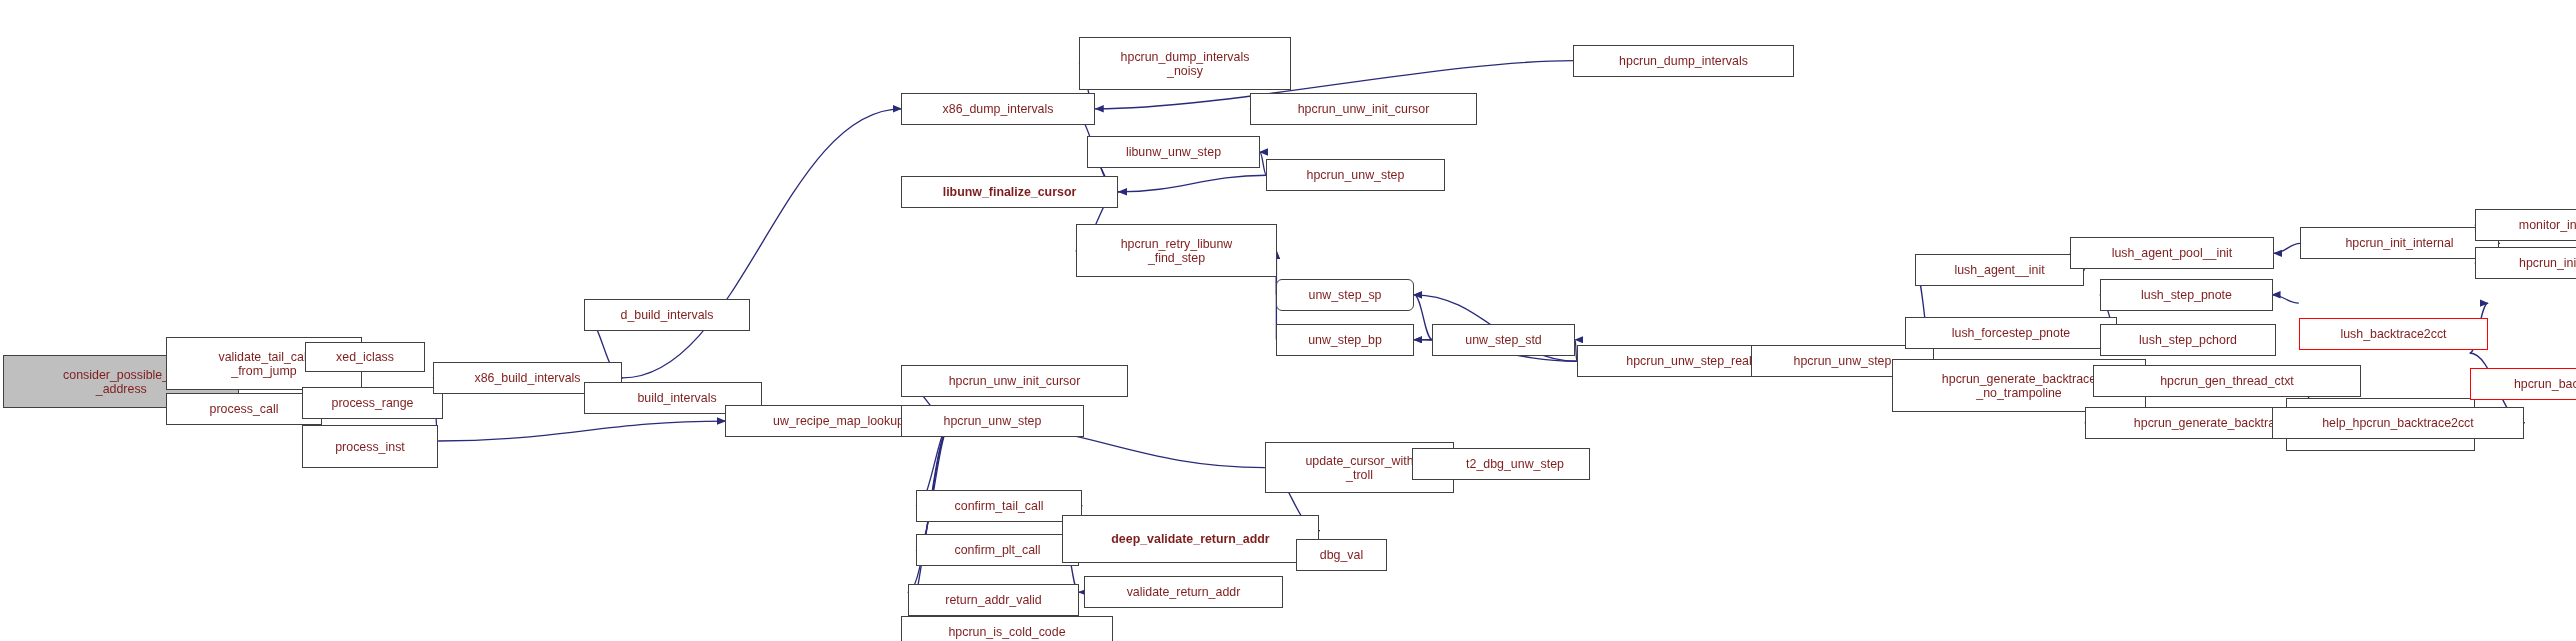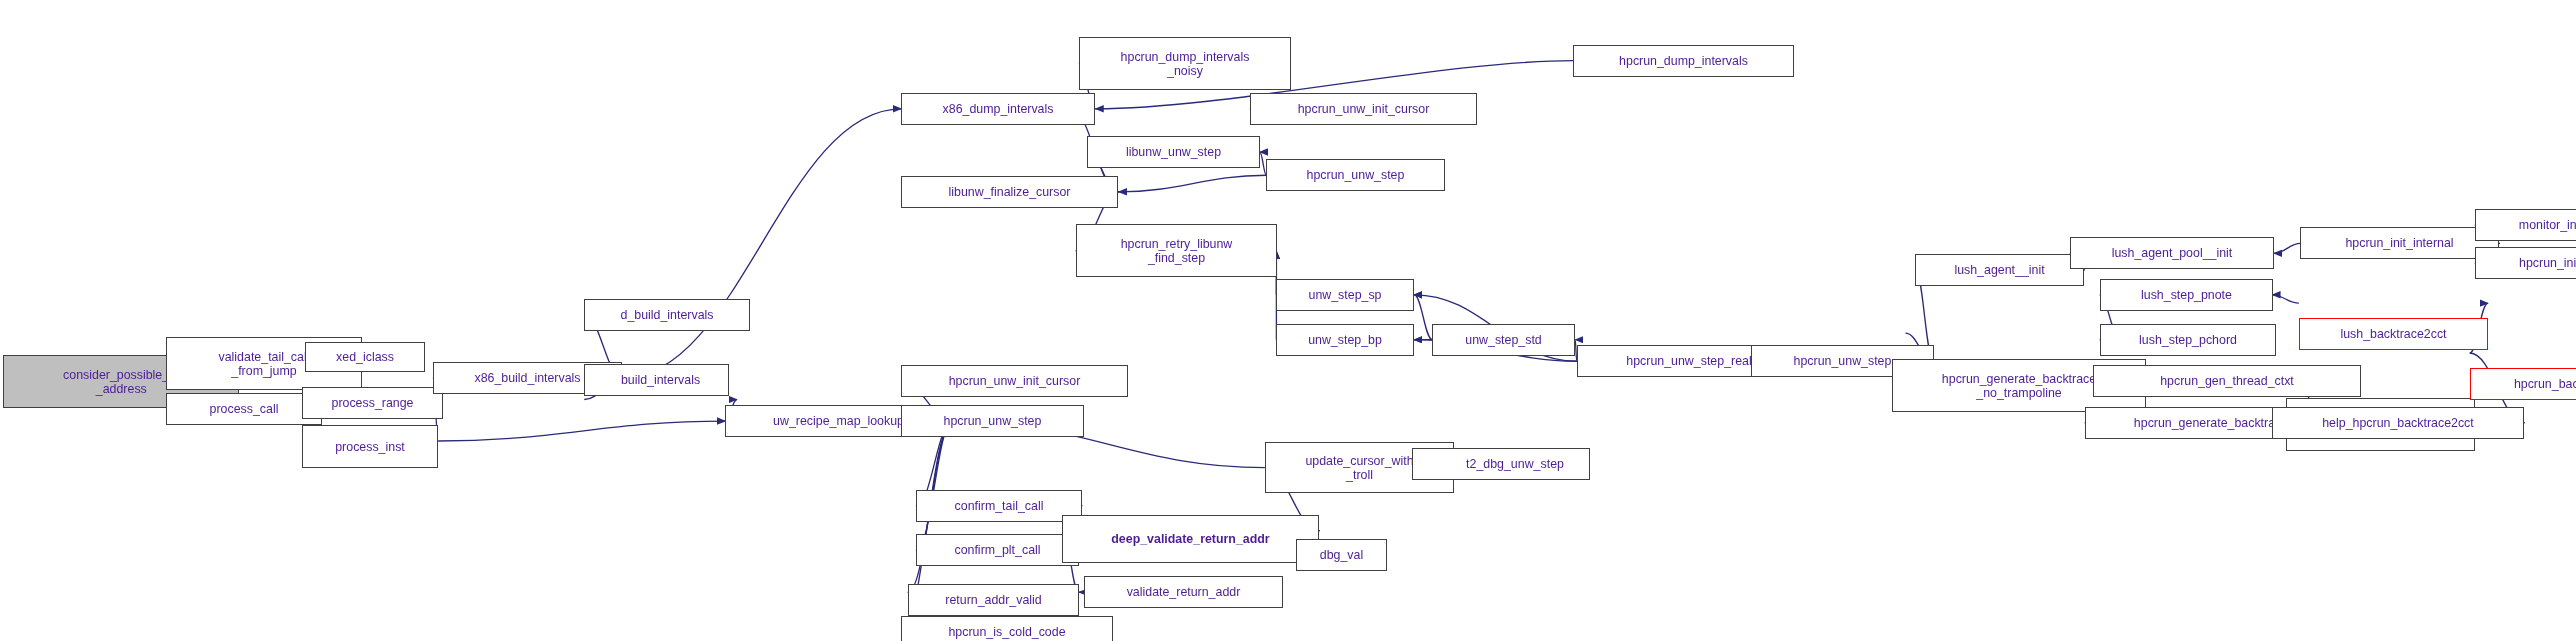--- a/index.html
+++ b/index.html
@@ -21,21 +21,21 @@
     top: 0;
     width: 2576px;
     height: 642px;
     pointer-events: none;
   }
   .node {
     position: absolute;
     box-sizing: border-box;
     border: 0.8px solid #404040;
     background: #ffffff;
-    color: #4c1d95;
+    color: #7f1d1d;
     font-size: 12.4px;
     line-height: 14px;
     display: flex;
     align-items: center;
     justify-content: center;
     text-align: center;
     white-space: pre-line;
     z-index: 5;
   }
   .node.filled {
@@ -120,50 +120,51 @@
 <div class="node filled" style="left: 3.3px; top: 355px; width: 236px; height: 53px;">consider_possible_fn
 _address</div>
     <div class="node" style="left: 166px; top: 337px; width: 196px; height: 53px;">validate_tail_call
 _from_jump</div>
     <div class="node" style="left: 305px; top: 342px; width: 120px; height: 30px;">xed_iclass</div>
     <div class="node" style="left: 166px; top: 393px; width: 156px; height: 32px;">process_call</div>
     <div class="node" style="left: 302px; top: 387px; width: 141px; height: 32px;">process_range</div>
     <div class="node" style="left: 302px; top: 425px; width: 136px; height: 43px;">process_inst</div>
     <div class="node" style="left: 584px; top: 299px; width: 166px; height: 32px;">d_build_intervals</div>
     <div class="node" style="left: 433px; top: 362px; width: 189px; height: 32px;">x86_build_intervals</div>
-    <div class="node" style="left: 584px; top: 364px; width: 145px; height: 32px; padding-left: 8px;">build_intervals</div>
+    <div class="node" style="left: 584px; top: 382px; width: 178px; height: 32px; padding-left: 8px;">build_intervals</div>
     <div class="node" style="left: 725px; top: 405px; width: 227px; height: 32px;">uw_recipe_map_lookup</div>
     <div class="node" style="left: 901px; top: 365px; width: 227px; height: 32px;">hpcrun_unw_init_cursor</div>
     <div class="node" style="left: 901px; top: 405px; width: 183px; height: 32px;">hpcrun_unw_step</div>
     <div class="node" style="left: 916px; top: 490px; width: 166px; height: 32px;">confirm_tail_call</div>
     <div class="node" style="left: 916px; top: 534px; width: 163px; height: 32px;">confirm_plt_call</div>
     <div class="node" style="left: 908px; top: 584px; width: 171px; height: 32px;">return_addr_valid</div>
     <div class="node" style="left: 901px; top: 616px; width: 212px; height: 32px;">hpcrun_is_cold_code</div>
     <div class="node" style="left: 1084px; top: 576px; width: 199px; height: 32px; text-align: center;">validate_return_addr</div>
     <div class="node" style="left: 1062px; top: 515px; width: 257px; height: 48px; font-weight: bold;">deep_validate_return_addr</div>
     <div class="node" style="left: 1296px; top: 539px; width: 91px; height: 32px;">dbg_val</div>
     <div class="node" style="left: 1265px; top: 442px; width: 189px; height: 51px;">update_cursor_with
 _troll</div>
     <div class="node" style="left: 1412px; top: 448px; width: 178px; height: 32px; padding-left: 28px;">t2_dbg_unw_step</div>
     <div class="node" style="left: 901px; top: 93px; width: 194px; height: 32px;">x86_dump_intervals</div>
     <div class="node" style="left: 1079px; top: 37px; width: 212px; height: 53px;">hpcrun_dump_intervals
 _noisy</div>
     <div class="node" style="left: 1250px; top: 93px; width: 227px; height: 32px;">hpcrun_unw_init_cursor</div>
     <div class="node" style="left: 1087px; top: 136px; width: 173px; height: 32px;">libunw_unw_step</div>
     <div class="node" style="left: 1266px; top: 159px; width: 179px; height: 32px;">hpcrun_unw_step</div>
-    <div class="node" style="left: 901px; top: 176px; width: 217px; height: 32px;">libunw_finalize_cursor</div>
+    <div class="node" style="left: 901px; top: 176px; width: 217px; height: 32px; font-weight: bold;">libunw_finalize_cursor</div>
     <div class="node" style="left: 1076px; top: 224px; width: 201px; height: 53px;">hpcrun_retry_libunw
 _find_step</div>
-    <div class="node" style="left: 1276px; top: 279px; width: 138px; height: 32px;">unw_step_sp</div>
+    <div class="node" style="left: 1276px; top: 279px; width: 138px; height: 32px; border-radius: 6px;">unw_step_sp</div>
     <div class="node" style="left: 1276px; top: 324px; width: 138px; height: 32px;">unw_step_bp</div>
     <div class="node" style="left: 1432px; top: 324px; width: 143px; height: 32px;">unw_step_std</div>
     <div class="node" style="left: 1577px; top: 345px; width: 224px; height: 32px;">hpcrun_unw_step_real</div>
     <div class="node" style="left: 1751px; top: 345px; width: 183px; height: 32px;">hpcrun_unw_step</div>
     <div class="node" style="left: 1915px; top: 254px; width: 169px; height: 32px;">lush_agent__init</div>
     <div class="node" style="left: 2070px; top: 237px; width: 204px; height: 32px;">lush_agent_pool__init</div>
+    <div class="node" style="left: 1905px; top: 317px; width: 212px; height: 32px;">lush_forcestep_pnote</div>
     <div class="node" style="left: 2100px; top: 279px; width: 173px; height: 32px;">lush_step_pnote</div>
     <div class="node" style="left: 2100px; top: 324px; width: 176px; height: 32px;">lush_step_pchord</div>
     <div class="node" style="left: 1892px; top: 359px; width: 254px; height: 53px;">hpcrun_generate_backtrace
 _no_trampoline</div>
     <div class="node" style="left: 2093px; top: 365px; width: 268px; height: 32px;">hpcrun_gen_thread_ctxt</div>
     <div class="node" style="left: 2286px; top: 398px; width: 189px; height: 53px;">monitor_thread_pre
 _create</div>
     <div class="node" style="left: 2085px; top: 407px; width: 252px; height: 32px;">hpcrun_generate_backtrace</div>
     <div class="node" style="left: 2272px; top: 407px; width: 252px; height: 32px;">help_hpcrun_backtrace2cct</div>
     <div class="node" style="left: 2300px; top: 227px; width: 199px; height: 32px;">hpcrun_init_internal</div>

